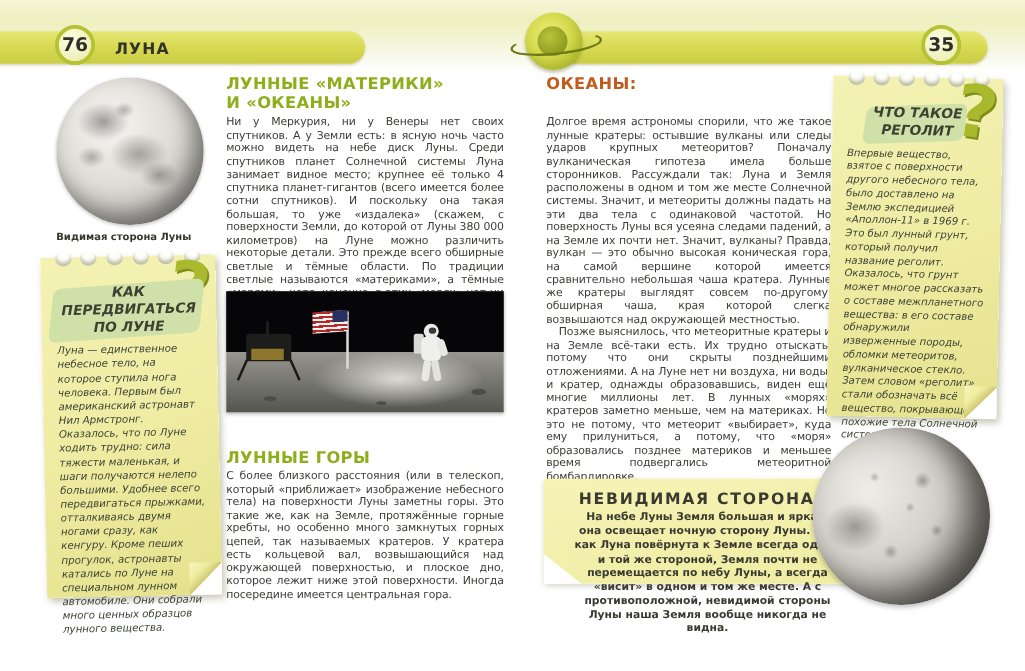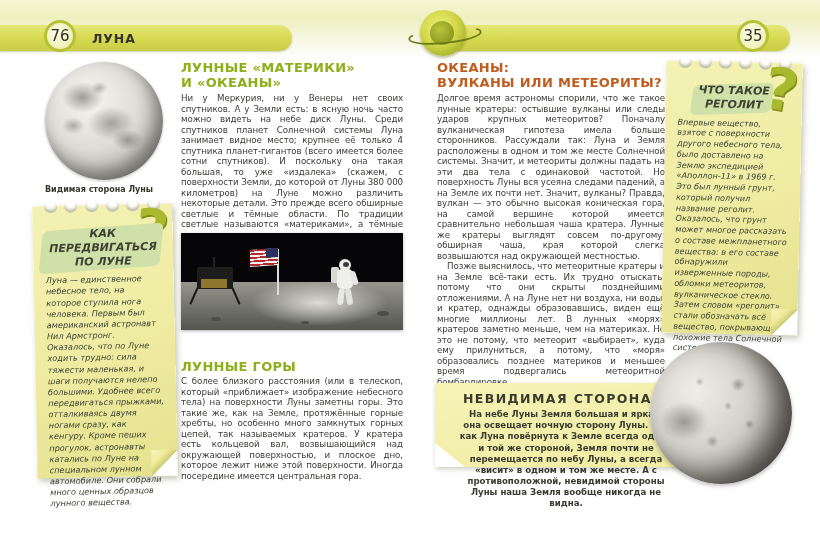--- a/index.html
+++ b/index.html
@@ -11,21 +11,21 @@
   
   .hbar{position:absolute;top:25px;height:26px;
     background:linear-gradient(180deg,#e6e776 0%,#d6d84f 55%,#c9cc45 100%);
     box-shadow:0 1px 2px rgba(120,120,60,.35);}
   .hbar.left{left:0;width:292px;border-radius:0 13px 13px 0;}
   .hbar.right{left:437px;width:353px;border-radius:13px;}
   .pagenum{position:absolute;top:20px;width:32px;height:32px;border-radius:50%;
     background:radial-gradient(circle at 40% 35%,#fdfde4,#eff0b8 70%,#dfe193 100%);
     border:3px solid #b4c233;box-sizing:border-box;
     display:flex;align-items:center;justify-content:center;
-    font-weight:normal;font-size:15px;color:#2f2f28;}
+    font-weight:bold;font-size:15px;color:#2f2f28;}
   .pagenum.p76{left:44px;}
   .pagenum.p77{left:737px;}
   .hbar-label{position:absolute;top:31px;font-weight:bold;font-size:12.5px;
     letter-spacing:.9px;color:#33332b;}
   .hbar-label.l{left:92px;}
   .hbar-label.r{left:479px;}
   
   .planet{position:absolute;left:420px;top:10px;width:46px;height:46px;}
   .planet .sphere{position:absolute;left:0;top:0;width:46px;height:46px;border-radius:50%;
     background:radial-gradient(circle at 42% 38%,#eef07c 0%,#d3d84b 45%,#aab62c 75%,#93a322 100%);
@@ -188,21 +188,20 @@
         <span></span>
     </div>
     <div class="qmark">?</div>
     <div class="note-title">КАК ПЕРЕДВИГАТЬСЯ ПО ЛУНЕ</div>
     <div class="note-body">Луна — единственное небесное тело, на которое ступила нога человека. Первым был американский астронавт Нил Армстронг. Оказалось, что по Луне ходить трудно: сила тяжести маленькая, и шаги получаются нелепо большими. Удобнее всего передвигаться прыжками, отталкиваясь двумя ногами сразу, как кенгуру. Кроме пеших прогулок, астронавты катались по Луне на специальном лунном автомобиле. Они собрали много ценных образцов лунного вещества.</div>
     <div class="curl"></div>
   </div>
 
   <div class="h-orange" style="left:437px;top:60px;">
     <div>ОКЕАНЫ:</div>
-    <div>ВУЛКАНЫ ИЛИ МЕТЕОРИТЫ?</div>
   </div>
   <div class="body-text" style="left:437px;top:93px;width:228px;">
     <p>Долгое время астрономы спорили, что же такое лунные кратеры: остывшие вулканы или следы ударов крупных метеоритов? Поначалу вулканическая гипотеза имела больше сторонников. Рассуждали так: Луна и Земля расположены в одном и том же месте Солнечной системы. Значит, и метеориты должны падать на эти два тела с одинаковой частотой. Но поверхность Луны вся усеяна следами падений, а на Земле их почти нет. Значит, вулканы? Правда, вулкан — это обычно высокая коническая гора, на самой вершине которой имеется сравнительно небольшая чаша кратера. Лунные же кратеры выглядят совсем по-другому: обширная чаша, края которой слегка возвышаются над окружающей местностью.</p>
     <p>Позже выяснилось, что метеоритные кратеры и на Земле всё-таки есть. Их трудно отыскать, потому что они скрыты позднейшими отложениями. А на Луне нет ни воздуха, ни воды, и кратер, однажды образовавшись, виден ещё многие миллионы лет. В лунных «морях» кратеров заметно меньше, чем на материках. Но это не потому, что метеорит «выбирает», куда ему прилуниться, а потому, что «моря» образовались позднее материков и меньшее время подвергались метеоритной бомбардировке.</p>
   </div>
 
   <div class="note rightn">
     <div class="holes">
       <span></span>
         <span></span>

